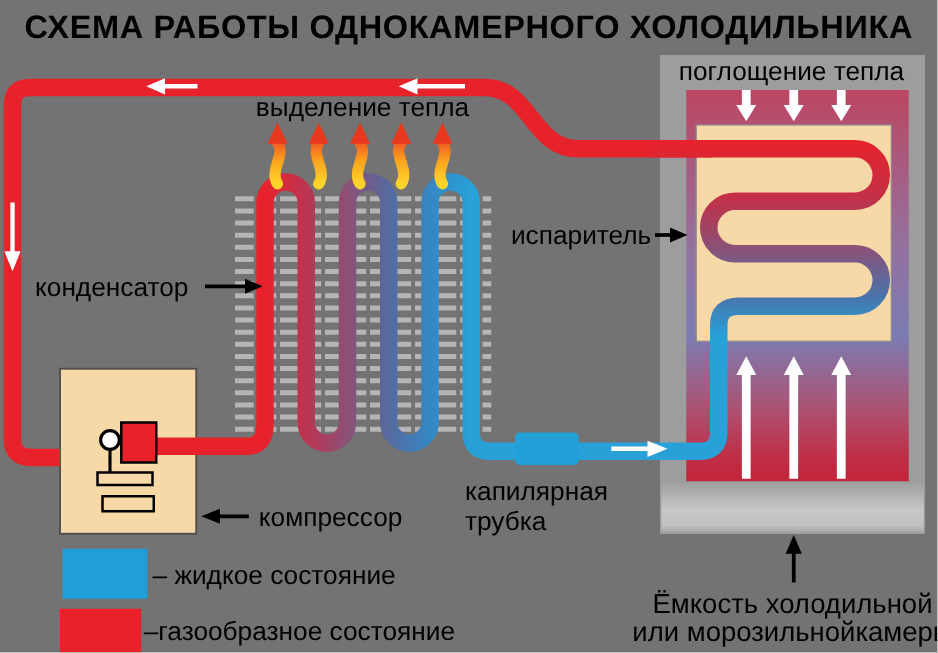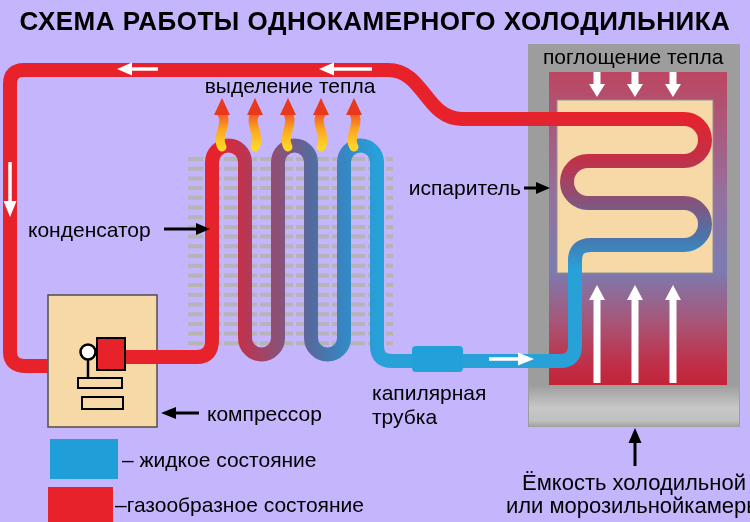--- a/index.html
+++ b/index.html
@@ -1,16 +1,16 @@
 <!DOCTYPE html>
 <html><head>
 <meta charset="utf-8">
 <style>
   html,body{margin:0;padding:0;background:#fff;}
-  .stage{position:relative;width:750px;height:522px;background:#c4b5fd;overflow:hidden;
+  .stage{position:relative;width:750px;height:522px;background:#737373;overflow:hidden;
          font-family:"Liberation Sans",sans-serif;text-align:right;}
   svg{position:absolute;left:0;top:0;}
   text{font-family:"Liberation Sans",sans-serif;fill:#000;}
   .ttl{font-size:26px;font-weight:700;letter-spacing:.5px;}
   .lbl{font-size:21px;}
   .lbl2{font-size:22px;}
   [data-name="condenser-fins"] line{stroke:#b5b5b5;stroke-width:4;stroke-dasharray:15 3;}
   [data-name="chamber-airflow"] line{stroke:#fff;stroke-width:7;}
   [data-name="chamber-airflow"] polygon{fill:#fff;}
   .whitearrow line{stroke:#fff;stroke-width:3.5;}

